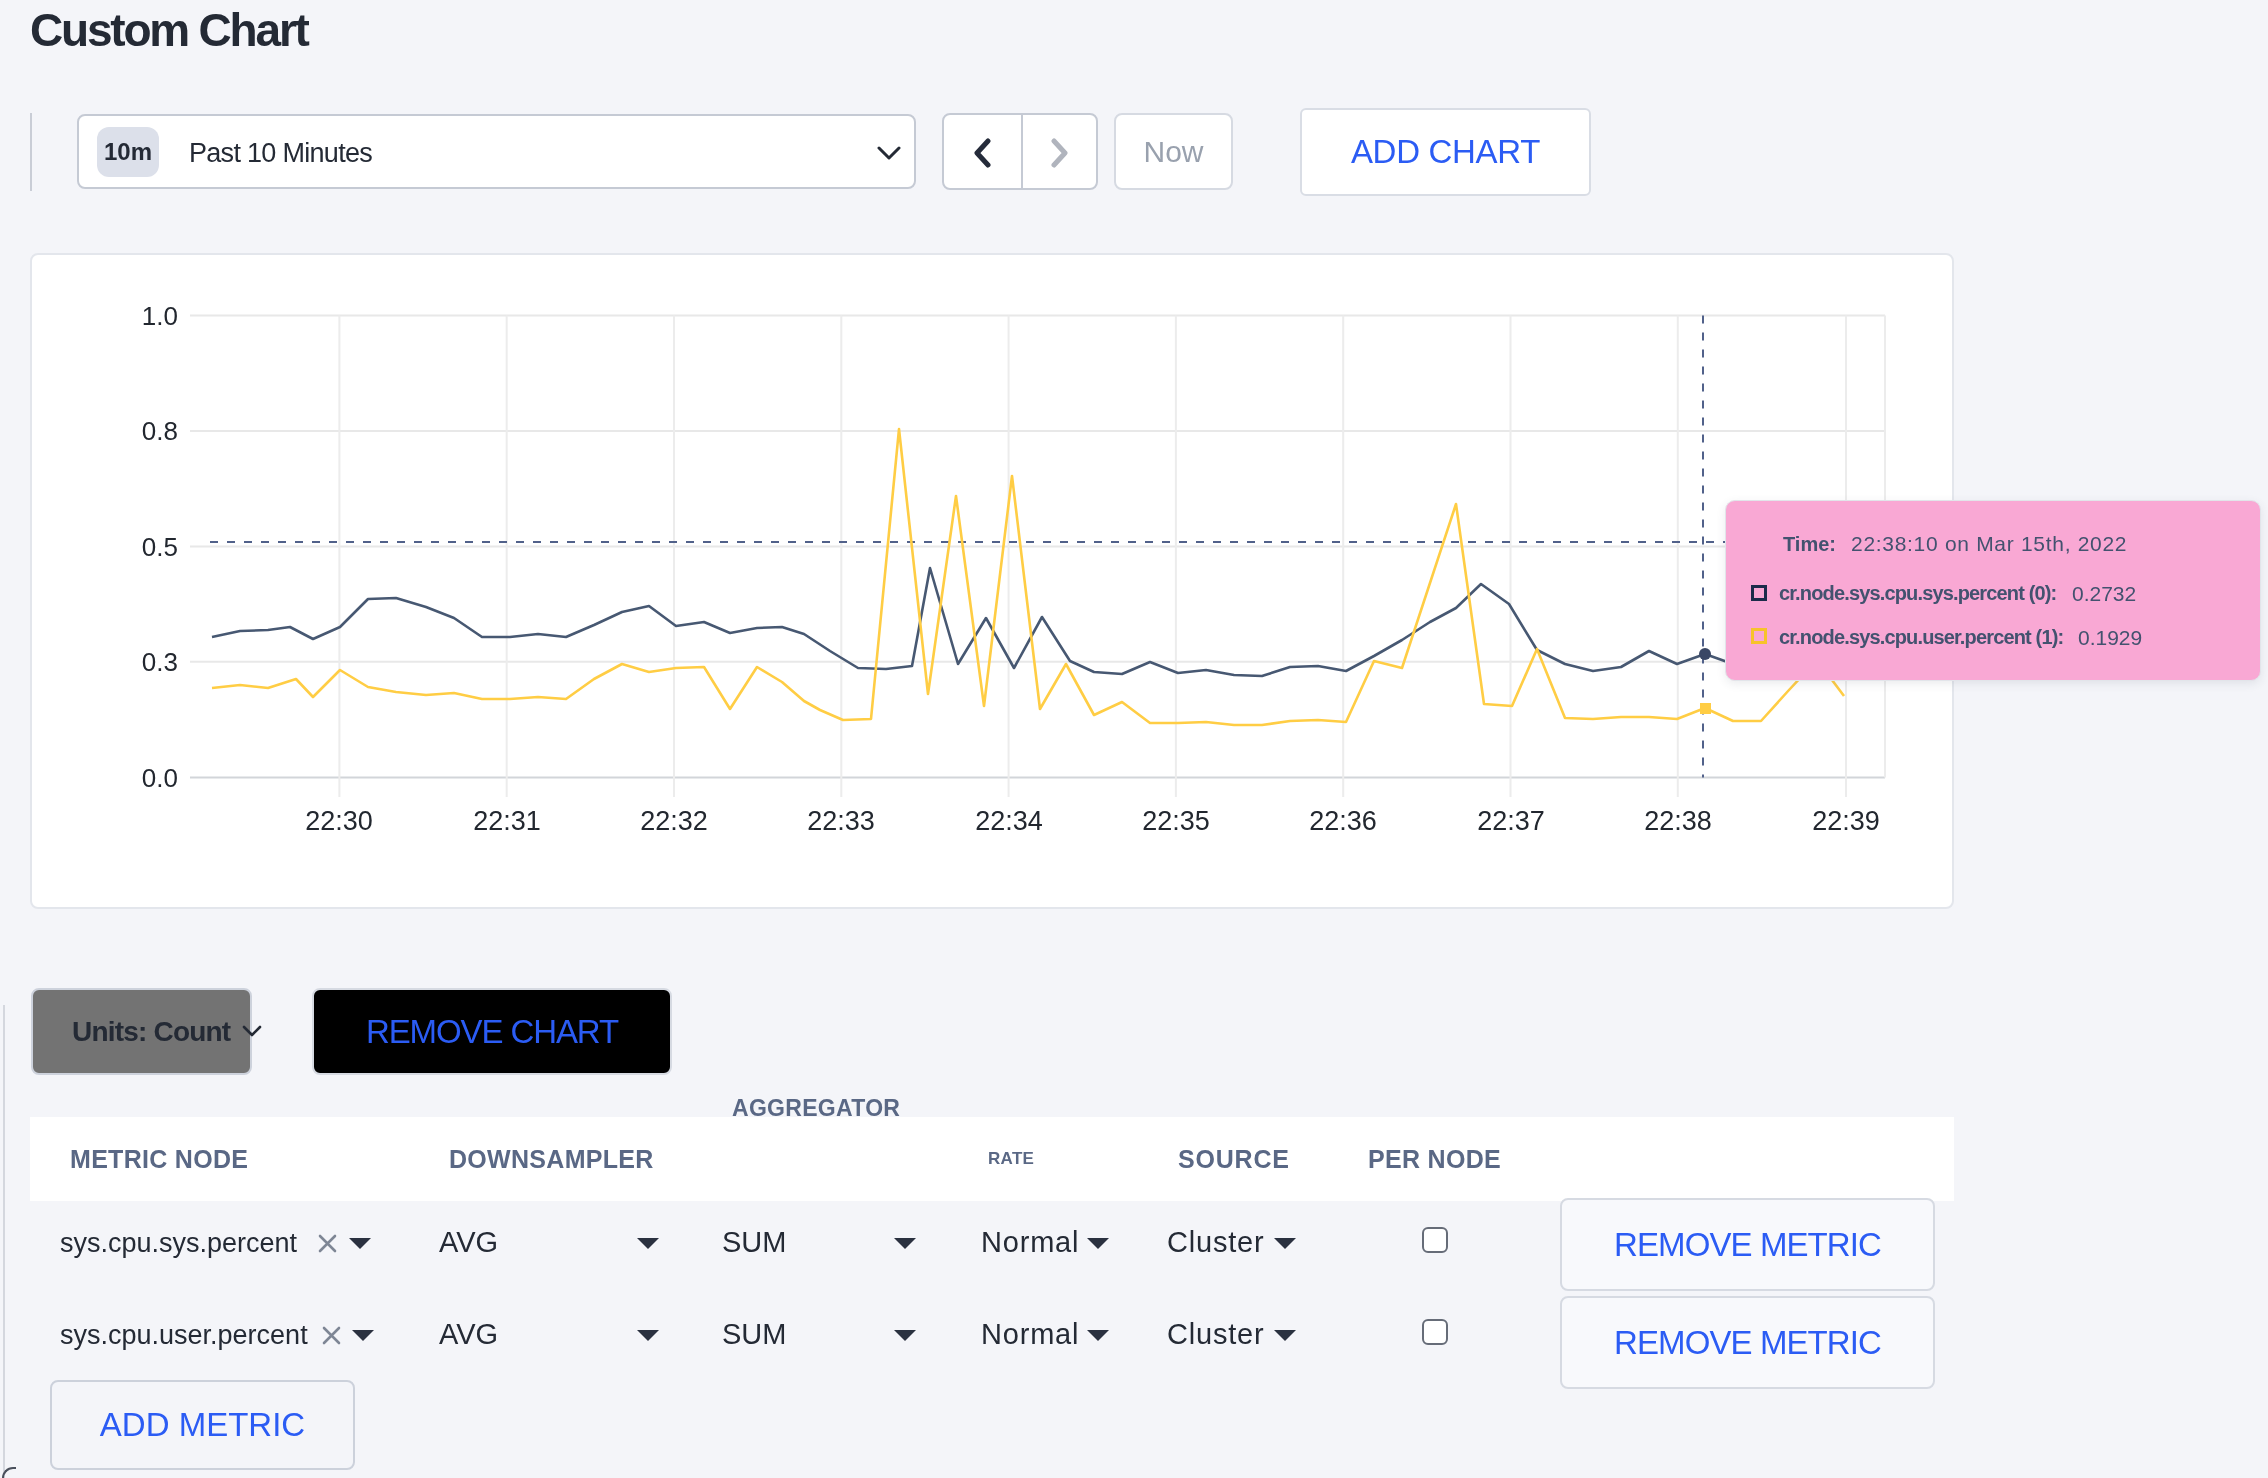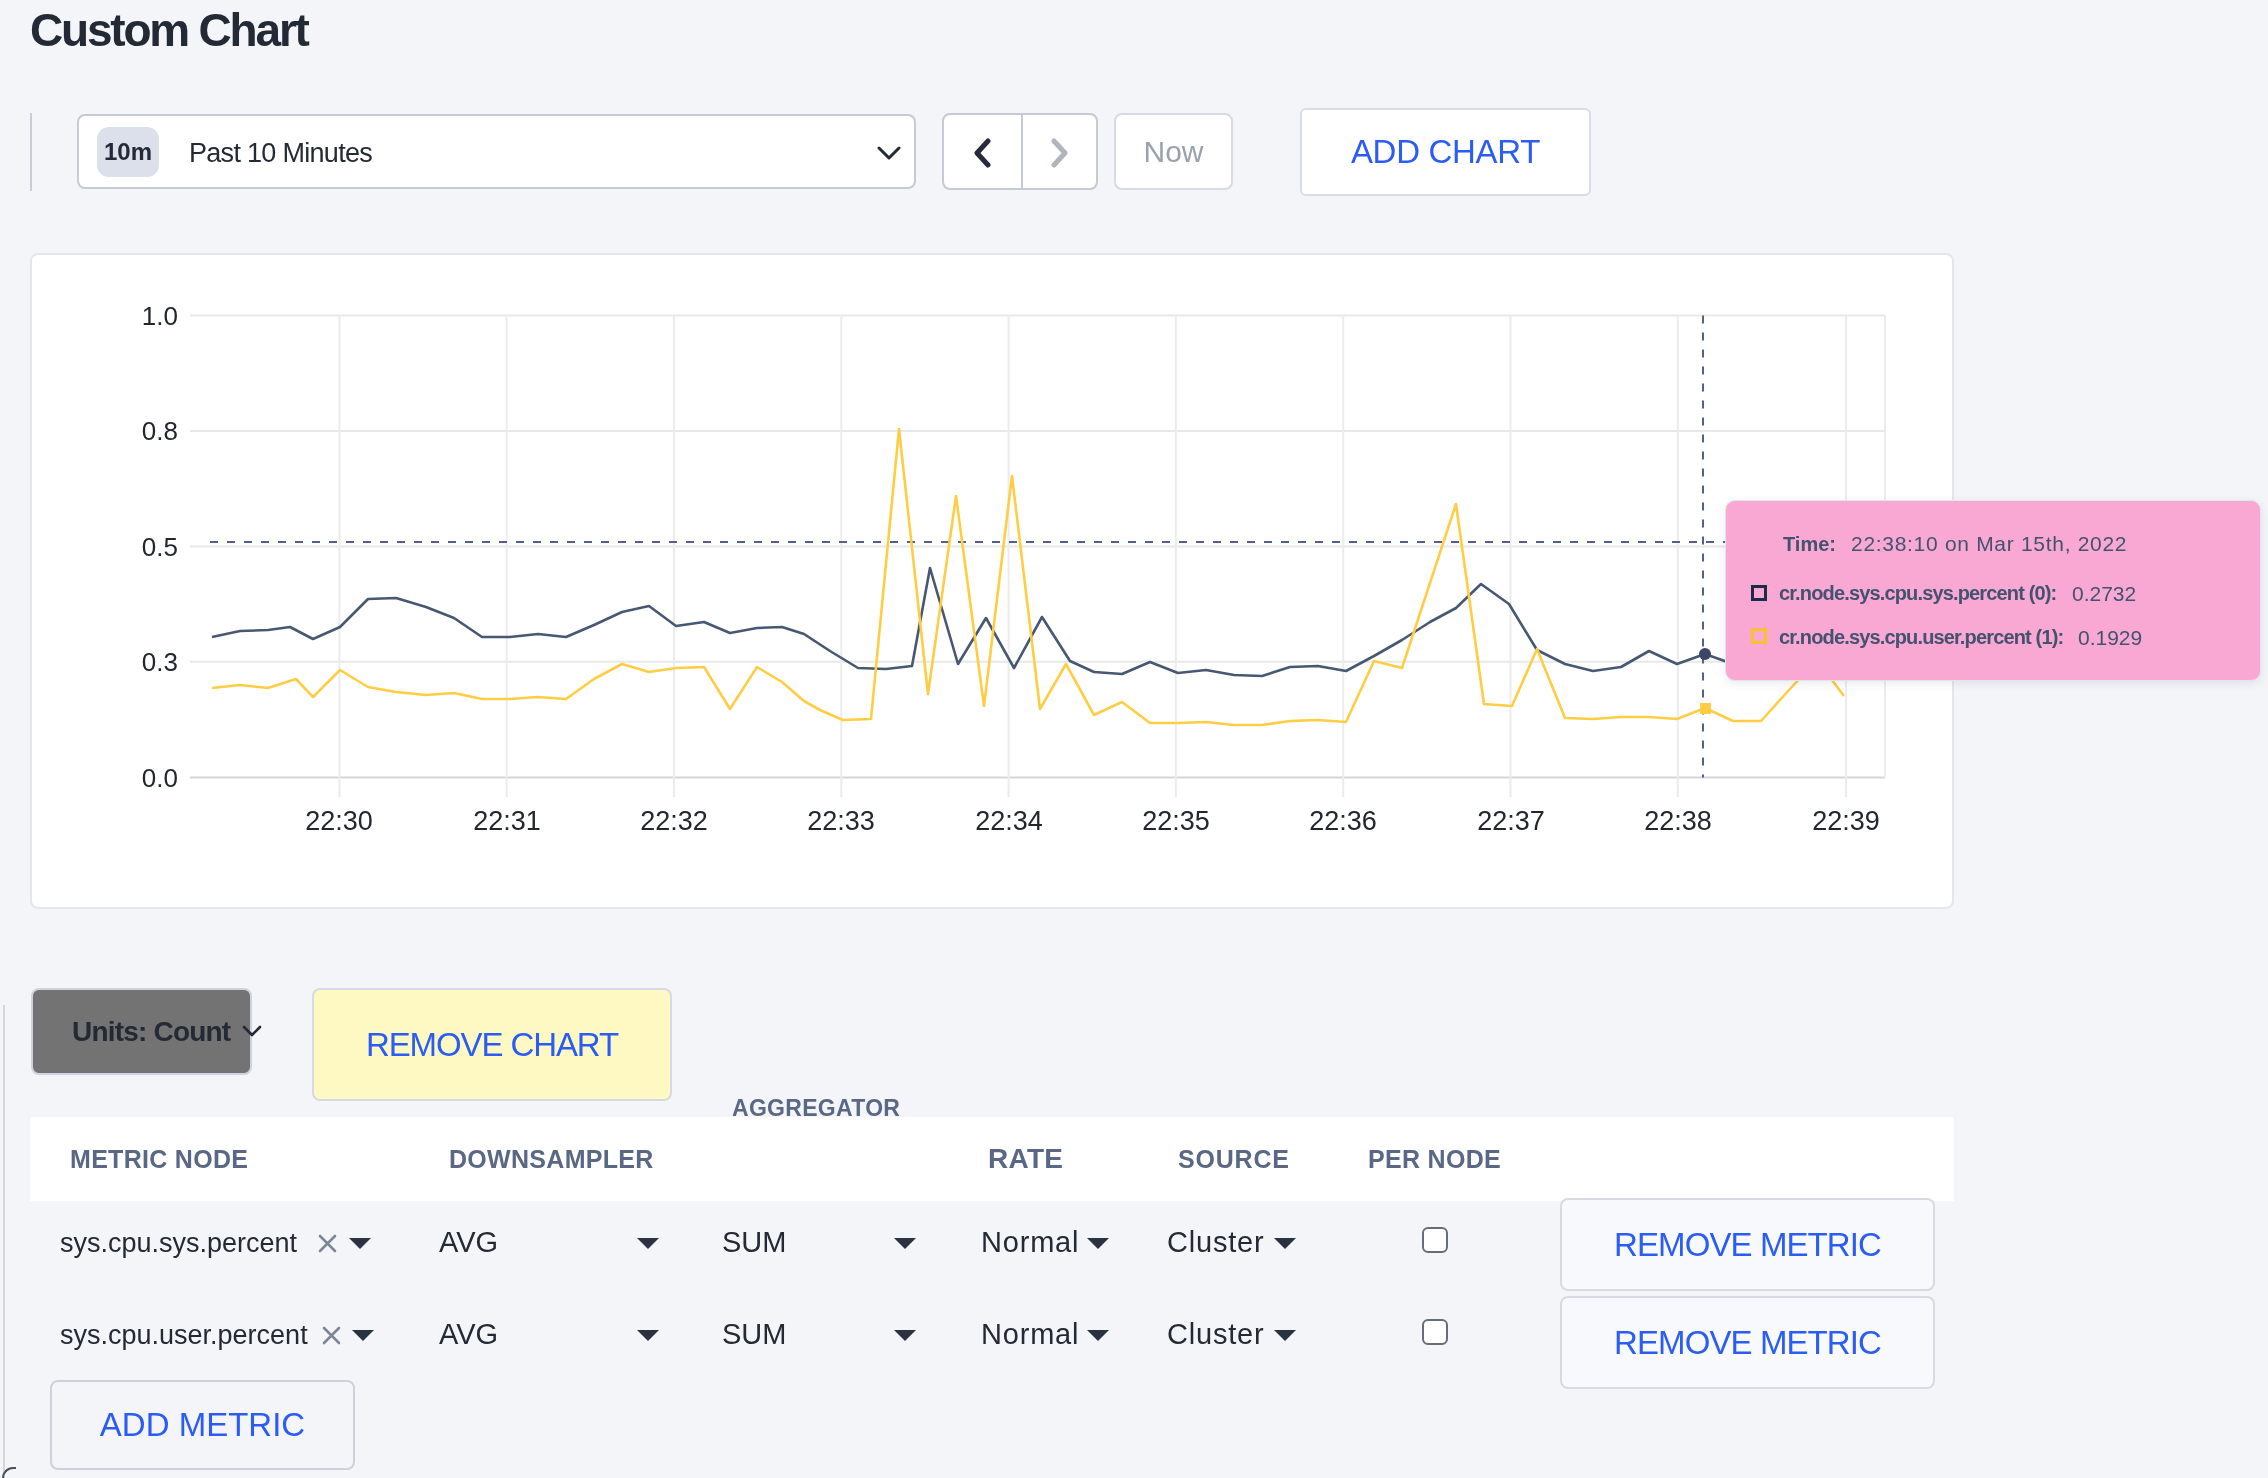--- a/index.html
+++ b/index.html
@@ -120,29 +120,29 @@
   <div class="abs" style="left:352px; top:125px; font-size:21px; color:#43526f;">0.1929</div>
 </div>
 
 <div class="abs" style="left:31px; top:988px; width:221px; height:87px; background:#737373; border:2px solid #cdd2dc; border-radius:8px;">
   <div class="abs" style="left:39px; top:0; height:83px; display:flex; align-items:center; font-size:28px; letter-spacing:-0.8px; font-weight:700;">Units: Count</div>
   <svg class="abs" style="left:209px; top:35px;" width="20" height="12" viewBox="0 0 20 12">
       <polyline points="2,2 10,10 18,2" fill="none" stroke="#242a35" stroke-width="2.6" stroke-linecap="round" stroke-linejoin="round"></polyline>
     </svg>
 </div>
 
-<div class="btn" style="left:312px; top:988px; width:360px; height:113px; background:#fef9c3;">
+<div class="btn" style="left:312px; top:988px; width:360px; height:87px; background:#000000;">
   <span class="bluetext" style="letter-spacing:-1.1px;">REMOVE CHART</span>
 </div>
 
 <div class="abs" style="left:30px; top:1117px; width:1924px; height:84px; background:#fff;"></div>
 <div class="abs" style="left:70px; top:1117px; height:84px; display:flex; align-items:center; font-size:25px; font-weight:700; letter-spacing:0.3px; color:#5a6885;">METRIC NODE</div>
 <div class="abs" style="left:449px; top:1117px; height:84px; display:flex; align-items:center; font-size:25px; font-weight:700; letter-spacing:0.3px; color:#5a6885;">DOWNSAMPLER</div>
 <div class="abs" style="left:732px; top:1066px; height:84px; display:flex; align-items:center; font-size:23px; font-weight:700; letter-spacing:0.3px; color:#5a6885;">AGGREGATOR</div>
-<div class="abs" style="left:988px; top:1117px; height:84px; display:flex; align-items:center; font-size:28px; font-weight:700; letter-spacing:0.3px; color:#5a6885;">RATE</div>
+<div class="abs" style="left:988px; top:1117px; height:84px; display:flex; align-items:center; font-size:17px; font-weight:700; letter-spacing:0.3px; color:#5a6885;">RATE</div>
 <div class="abs" style="left:1178px; top:1117px; height:84px; display:flex; align-items:center; font-size:25px; font-weight:700; letter-spacing:0.8px; color:#5a6885;">SOURCE</div>
 <div class="abs" style="left:1368px; top:1117px; height:84px; display:flex; align-items:center; font-size:25px; font-weight:700; letter-spacing:0.3px; color:#5a6885;">PER NODE</div>
 
 <div class="abs" style="left:60px; top:1228px; font-size:27px;">sys.cpu.sys.percent</div>
 <svg class="abs" style="left:317px; top:1233px;" width="21" height="21" viewBox="0 0 21 21">
     <path d="M3 3 L18 18 M18 3 L3 18" stroke="#7e8695" stroke-width="2.6" stroke-linecap="round"></path>
   </svg>
 <div class="abs" style="left:349px; top:1238px; width:0; height:0; border-left:11px solid transparent; border-right:11px solid transparent; border-top:11px solid #2a3140;"></div>
 <div class="abs" style="left:439px; top:1226px; font-size:29px;">AVG</div>
 <div class="abs" style="left:637px; top:1238px; width:0; height:0; border-left:11px solid transparent; border-right:11px solid transparent; border-top:11px solid #2a3140;"></div>

